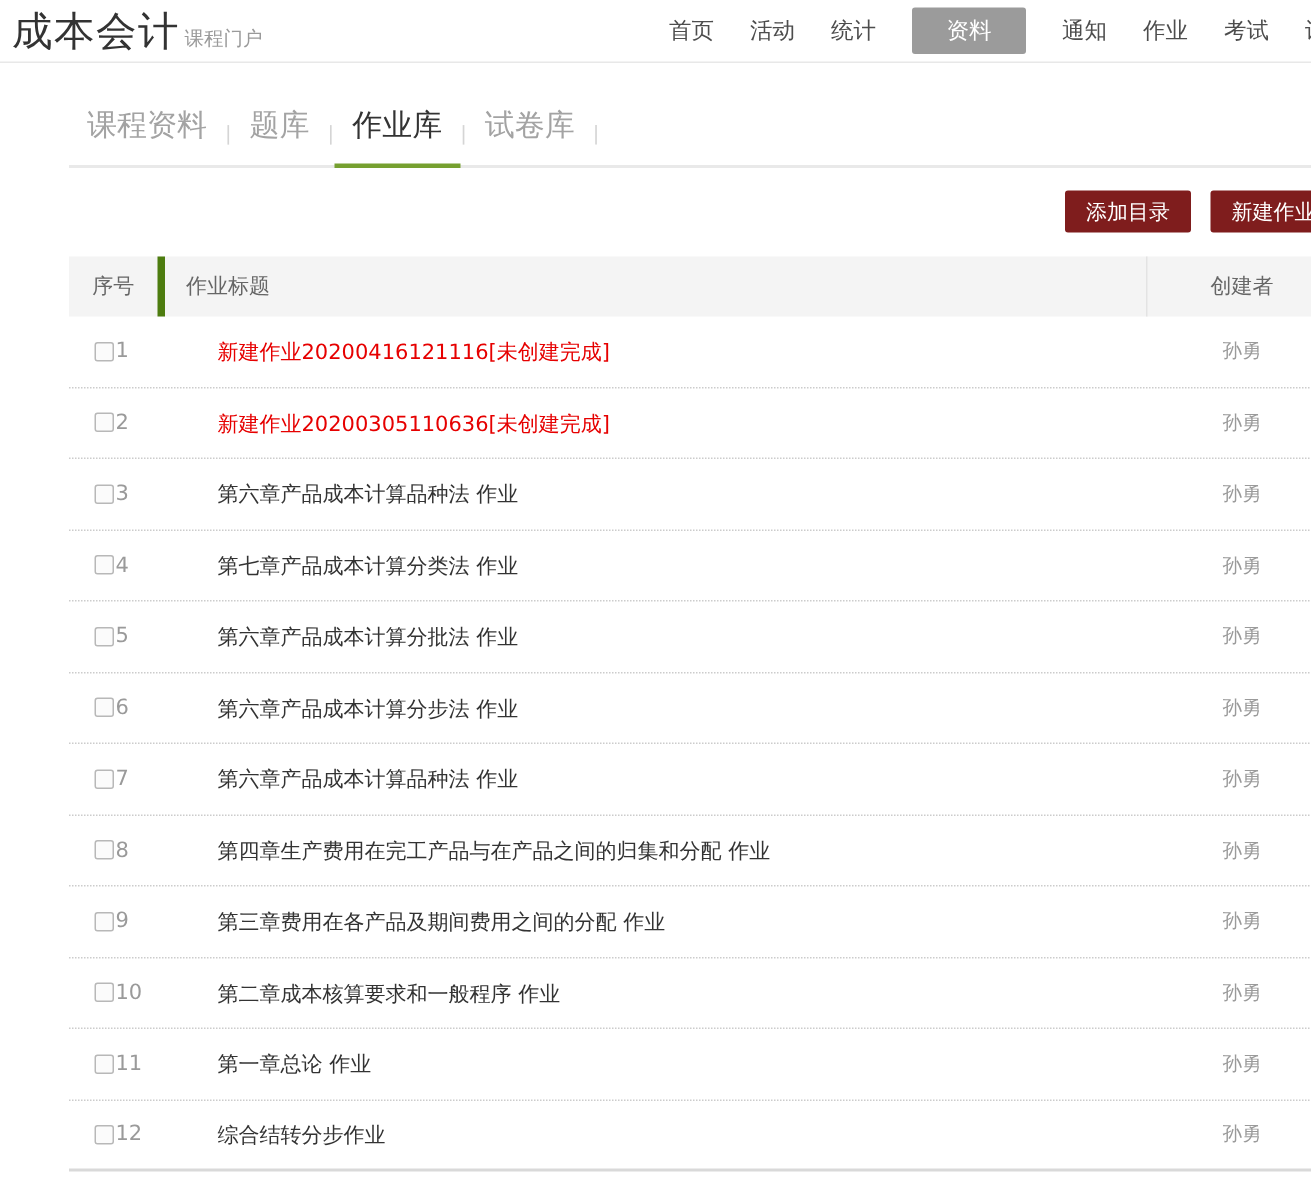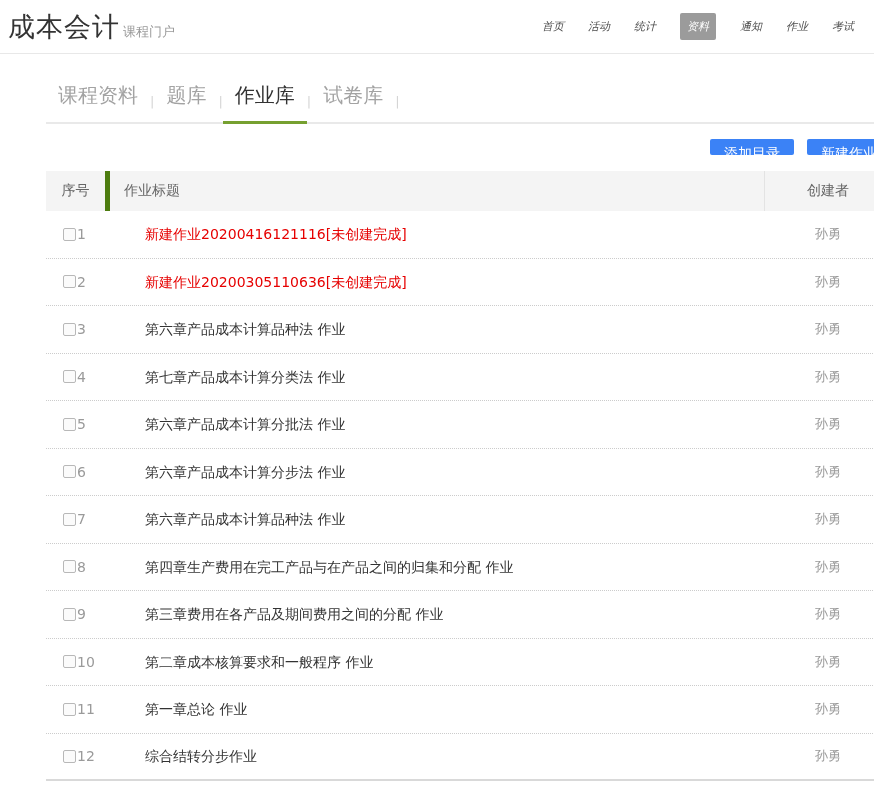--- a/index.html
+++ b/index.html
@@ -1,46 +1,46 @@
 <!DOCTYPE html>
 <html><head>
 <meta charset="utf-8">
 <style>
   * { margin:0; padding:0; box-sizing:border-box; }
   html,body { width:874px; height:789px; overflow:hidden; background:#fff;
     font-family:"DejaVu Sans","Liberation Sans",sans-serif; }
 
   
-  .page-header { height:54px; display:flex; align-items:center;
+  .page-header { height:42px; display:flex; align-items:center;
     justify-content:space-between; border-bottom:1px solid #e8e8e8; padding-left:8px; }
   .brand { display:flex; align-items:baseline; white-space:nowrap; }
   .course-title { font-size:27px; color:#333; font-weight:400; letter-spacing:1px; }
   .portal-label { font-size:13px; color:#9a9a9a; margin-left:3px; }
   .top-nav { display:flex; align-items:center; gap:24px; flex-shrink:0;
     margin-right:-26px; white-space:nowrap; }
-  .top-nav a { font-size:11px; color:#4d4d4d; text-decoration:none; cursor:pointer;font-style:italic; }
-  .top-nav a.active { background:#9b9b9b; color:#fff; padding:6px 7px; border-radius:2px;text-align:right; }
+  .top-nav a { font-size:15px; color:#4d4d4d; text-decoration:none; cursor:pointer; }
+  .top-nav a.active { background:#9b9b9b; color:#fff; padding:6px 23px; border-radius:2px;text-align:right; }
 
   
   .content { margin-left:46px; width:845px; }
 
   
   .tabs { margin-top:18px; border-bottom:2px solid #e9e9e9; display:flex;
     align-items:flex-end; white-space:nowrap; }
   .tab { display:inline-block; font-size:20px; color:#a3a3a3; text-decoration:none;
     padding:10px 12px 13px; position:relative; cursor:pointer; }
   .tab.active { color:#333; }
   .tab.active::after { content:""; position:absolute; left:0; right:0; bottom:-2px;
     height:3px; background:#76a030; }
   .tab-sep { color:#d5d5d5; font-size:13px; padding-bottom:13px; }
 
   
   .toolbar { margin-top:15px; display:flex; justify-content:flex-end; gap:13px; }
-  .btn { background:#3b82f6; color:#fff; font-size:14px; border:none; cursor:pointer;
-    padding:6px 14px; height:16px; border-radius:2px; white-space:nowrap;
+  .btn { background:#7f1d1d; color:#fff; font-size:14px; border:none; cursor:pointer;
+    padding:6px 14px; height:28px; border-radius:2px; white-space:nowrap;
     font-family:inherit; }
 
   
   .table { margin-top:16px; }
   .thead { display:flex; background:#f4f4f4; height:40px; align-items:center;
     font-size:14px; color:#666; }
   .th { display:flex; align-items:center; height:100%; }
   .th-index { width:64px; justify-content:center; border-right:5px solid #4d7c0f; }
   .th-title { flex:1; padding-left:14px; border-right:1px solid #e3e3e3; }
   .th-creator { width:126px; justify-content:center; }

